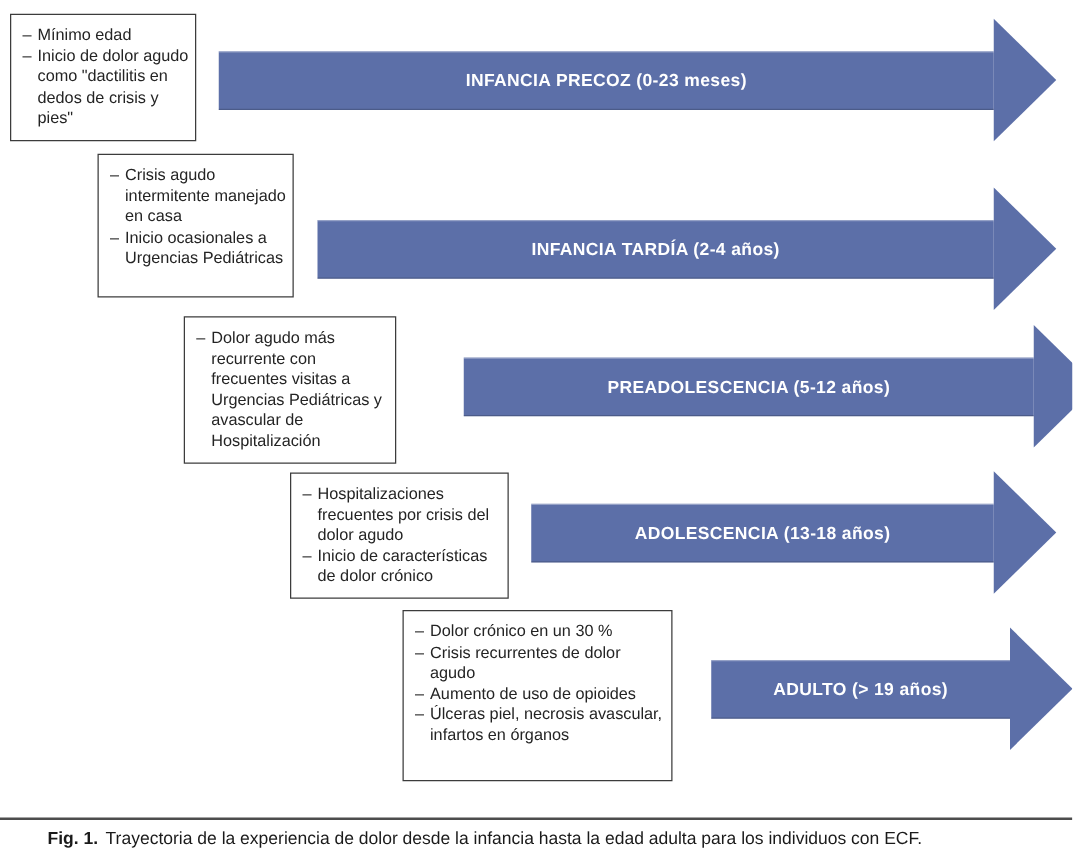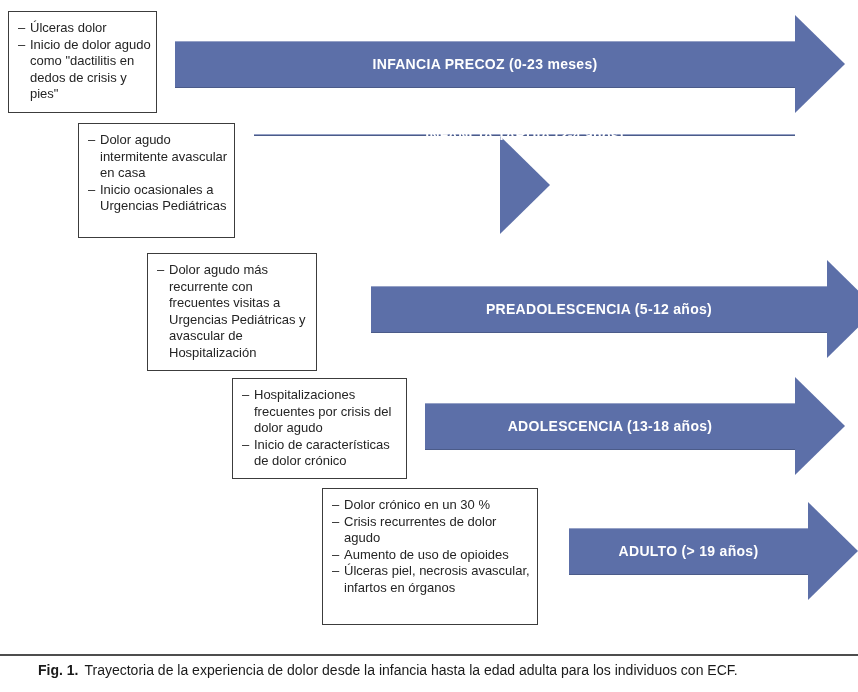--- a/index.html
+++ b/index.html
@@ -58,21 +58,21 @@
     display:flex;
     align-items:center;
     justify-content:center;
     color:#ffffff;
     font-size:14px;
     font-weight:bold;
     letter-spacing:0.3px;
     white-space:nowrap;
   }
   .a1{left:175px; top:15px;  --sw:620px;}
-  .a2{left:254px; top:134px;flex-direction:column; --sw:541px;}
+  .a2{left:254px; top:150px; --sw:541px;}
   .a3{left:339px; top:260px;margin-left:32px; --sw:456px;}
   .a4{left:425px; top:377px; --sw:370px;}
   .a5{left:569px; top:502px; --sw:239px;}
   
   .caption-rule{
     position:absolute;
     left:0;top:654px;
     width:858px;height:2px;
     background:#4d4d4d;
   }
@@ -87,38 +87,38 @@
   .caption .fig-label{font-weight:bold;margin-right:6px;padding-left:32px;}
 </style>
 </head>
 <body>
 
 <div class="canvas" style="--arrow-color: #5C6FA8;">
 
   <div class="note-box b1">
       <div class="bullet">
         <span class="dash">–</span>
-        <span class="btxt">Úlceras dolor</span>
+        <span class="btxt">Mínimo edad</span>
       </div>
       <div class="bullet">
         <span class="dash">–</span>
         <span class="btxt">Inicio de dolor agudo como "dactilitis en dedos de crisis y pies"</span>
       </div>
     </div>
   <div class="arrow a1">
     <div class="shaft">
       <div class="arrow-label">INFANCIA PRECOZ (0-23 meses)</div>
     </div>
     <div class="head"></div>
   </div>
 
   <div class="note-box b2">
       <div class="bullet">
         <span class="dash">–</span>
-        <span class="btxt">Dolor agudo intermitente avascular en casa</span>
+        <span class="btxt">Crisis agudo intermitente manejado en casa</span>
       </div>
       <div class="bullet">
         <span class="dash">–</span>
         <span class="btxt">Inicio ocasionales a Urgencias Pediátricas</span>
       </div>
     </div>
   <div class="arrow a2">
     <div class="shaft">
       <div class="arrow-label">INFANCIA TARDÍA (2-4 años)</div>
     </div>

